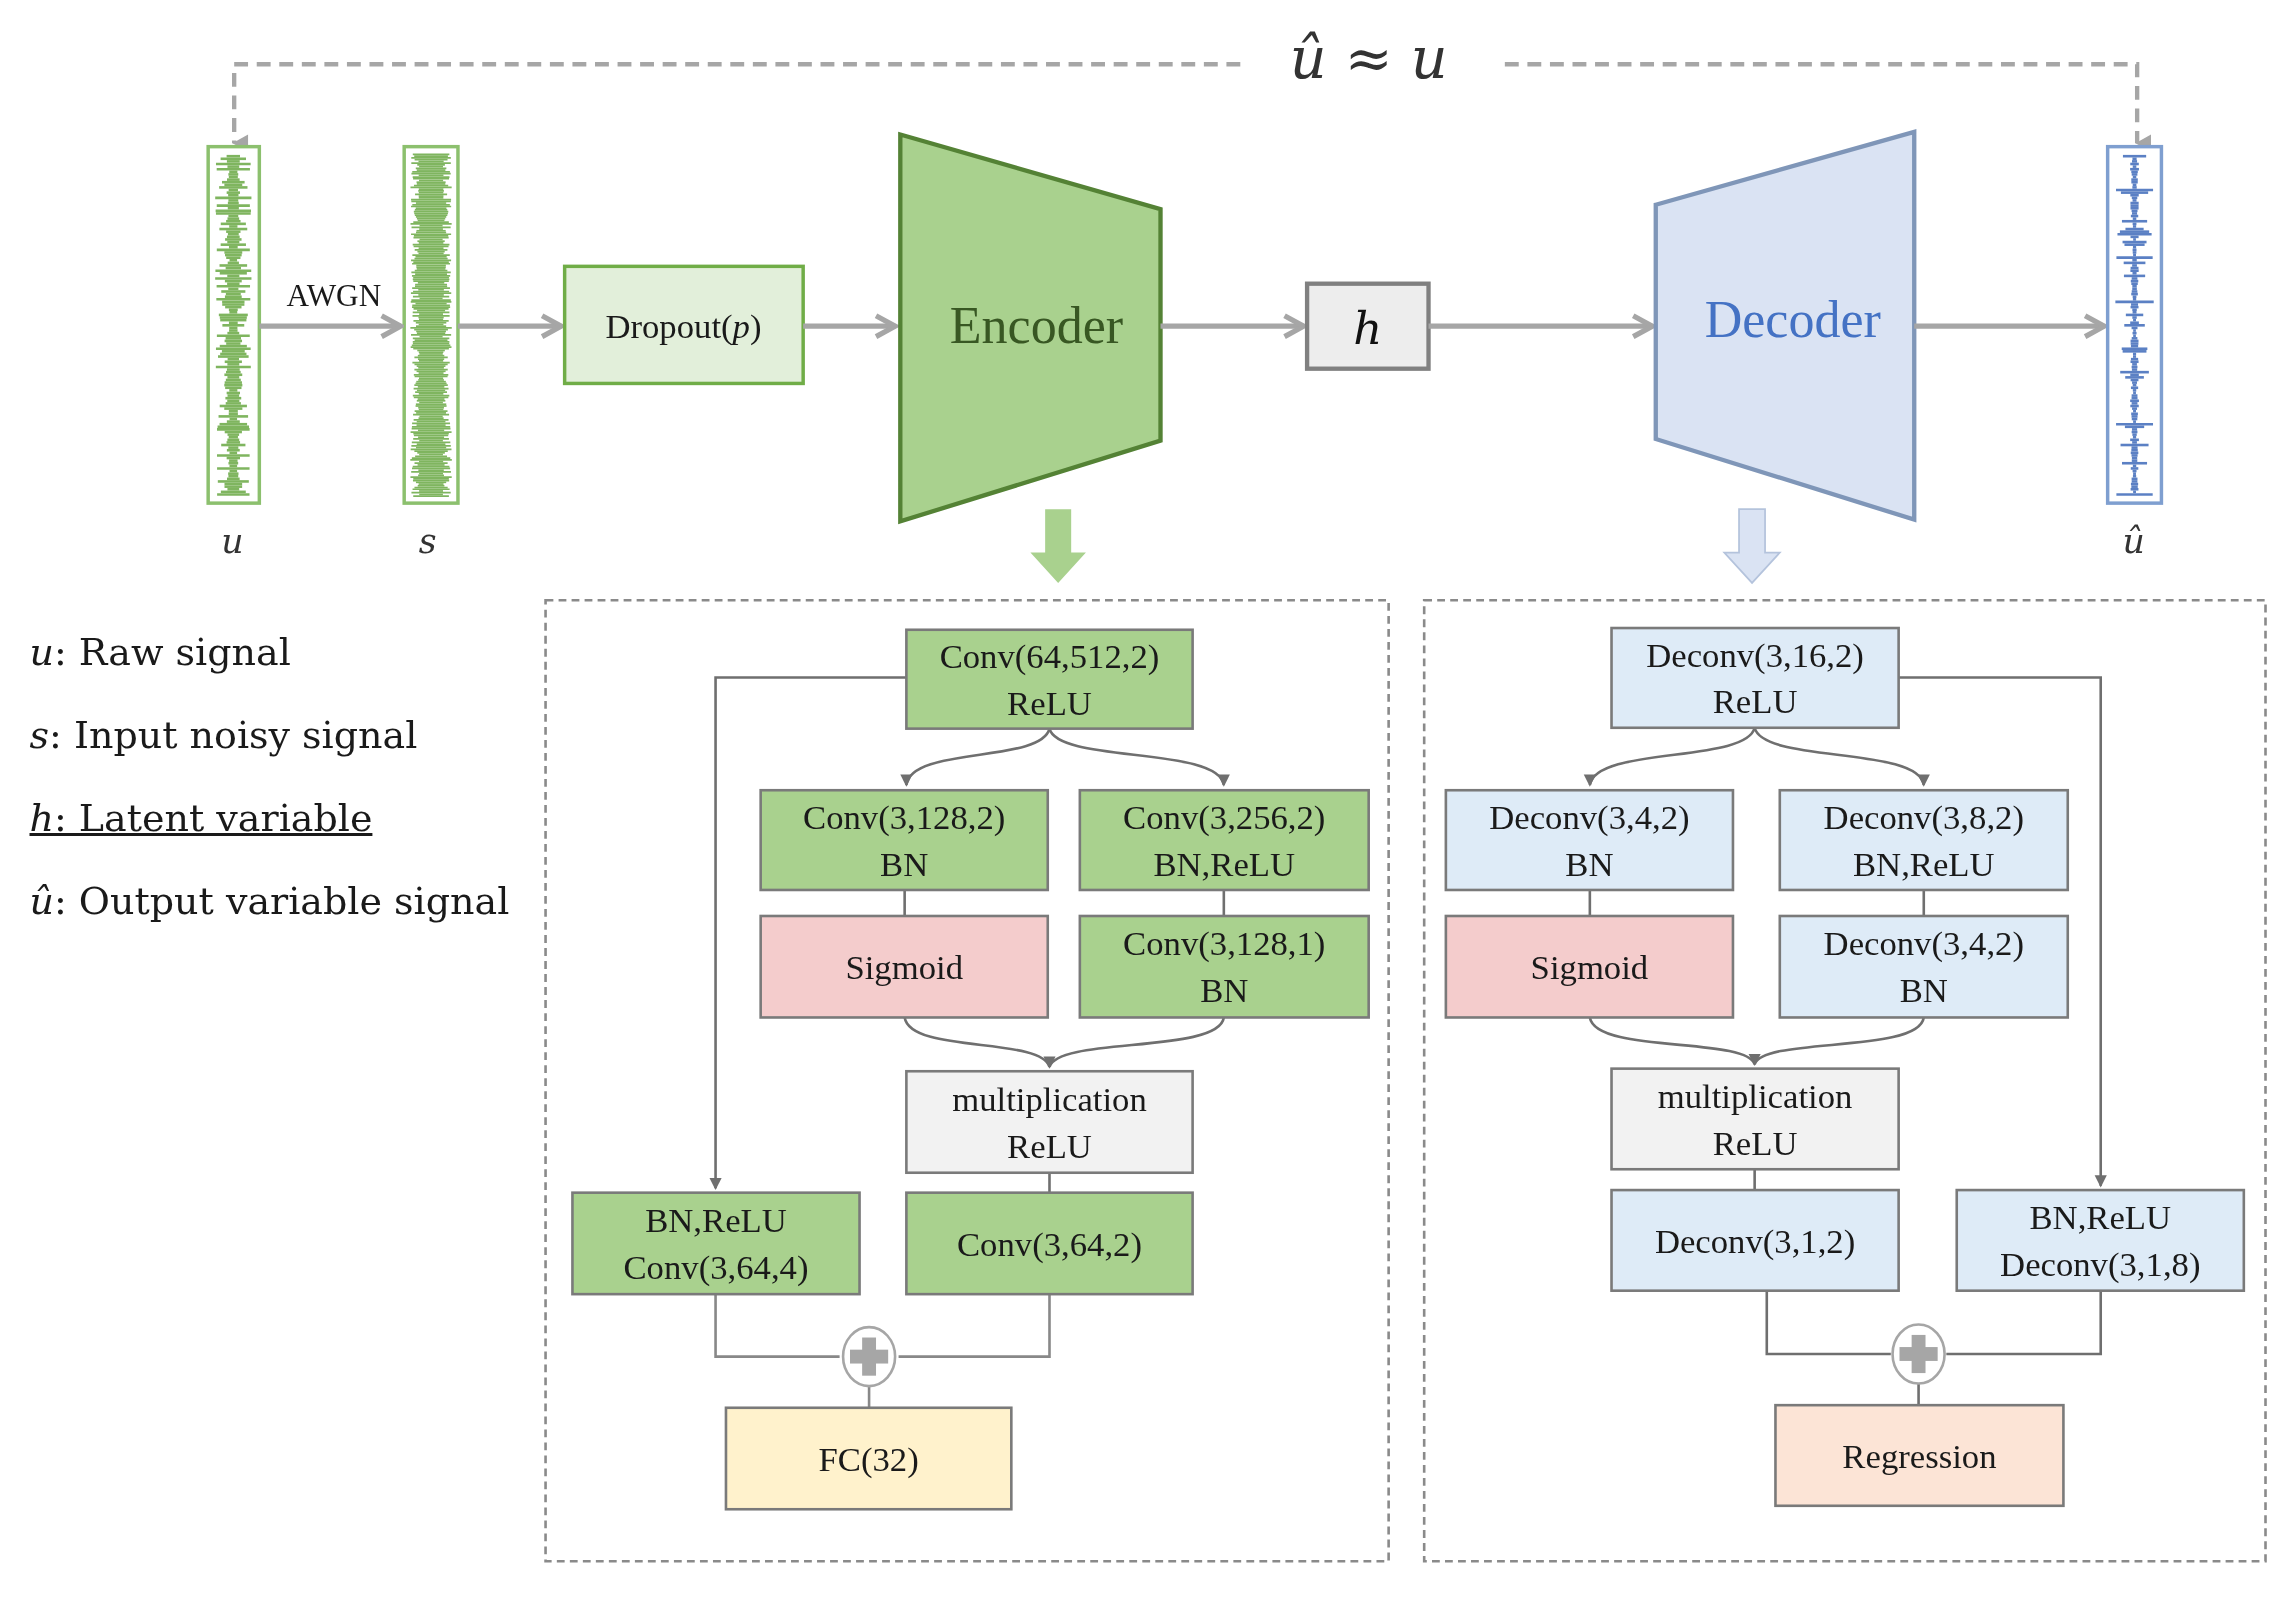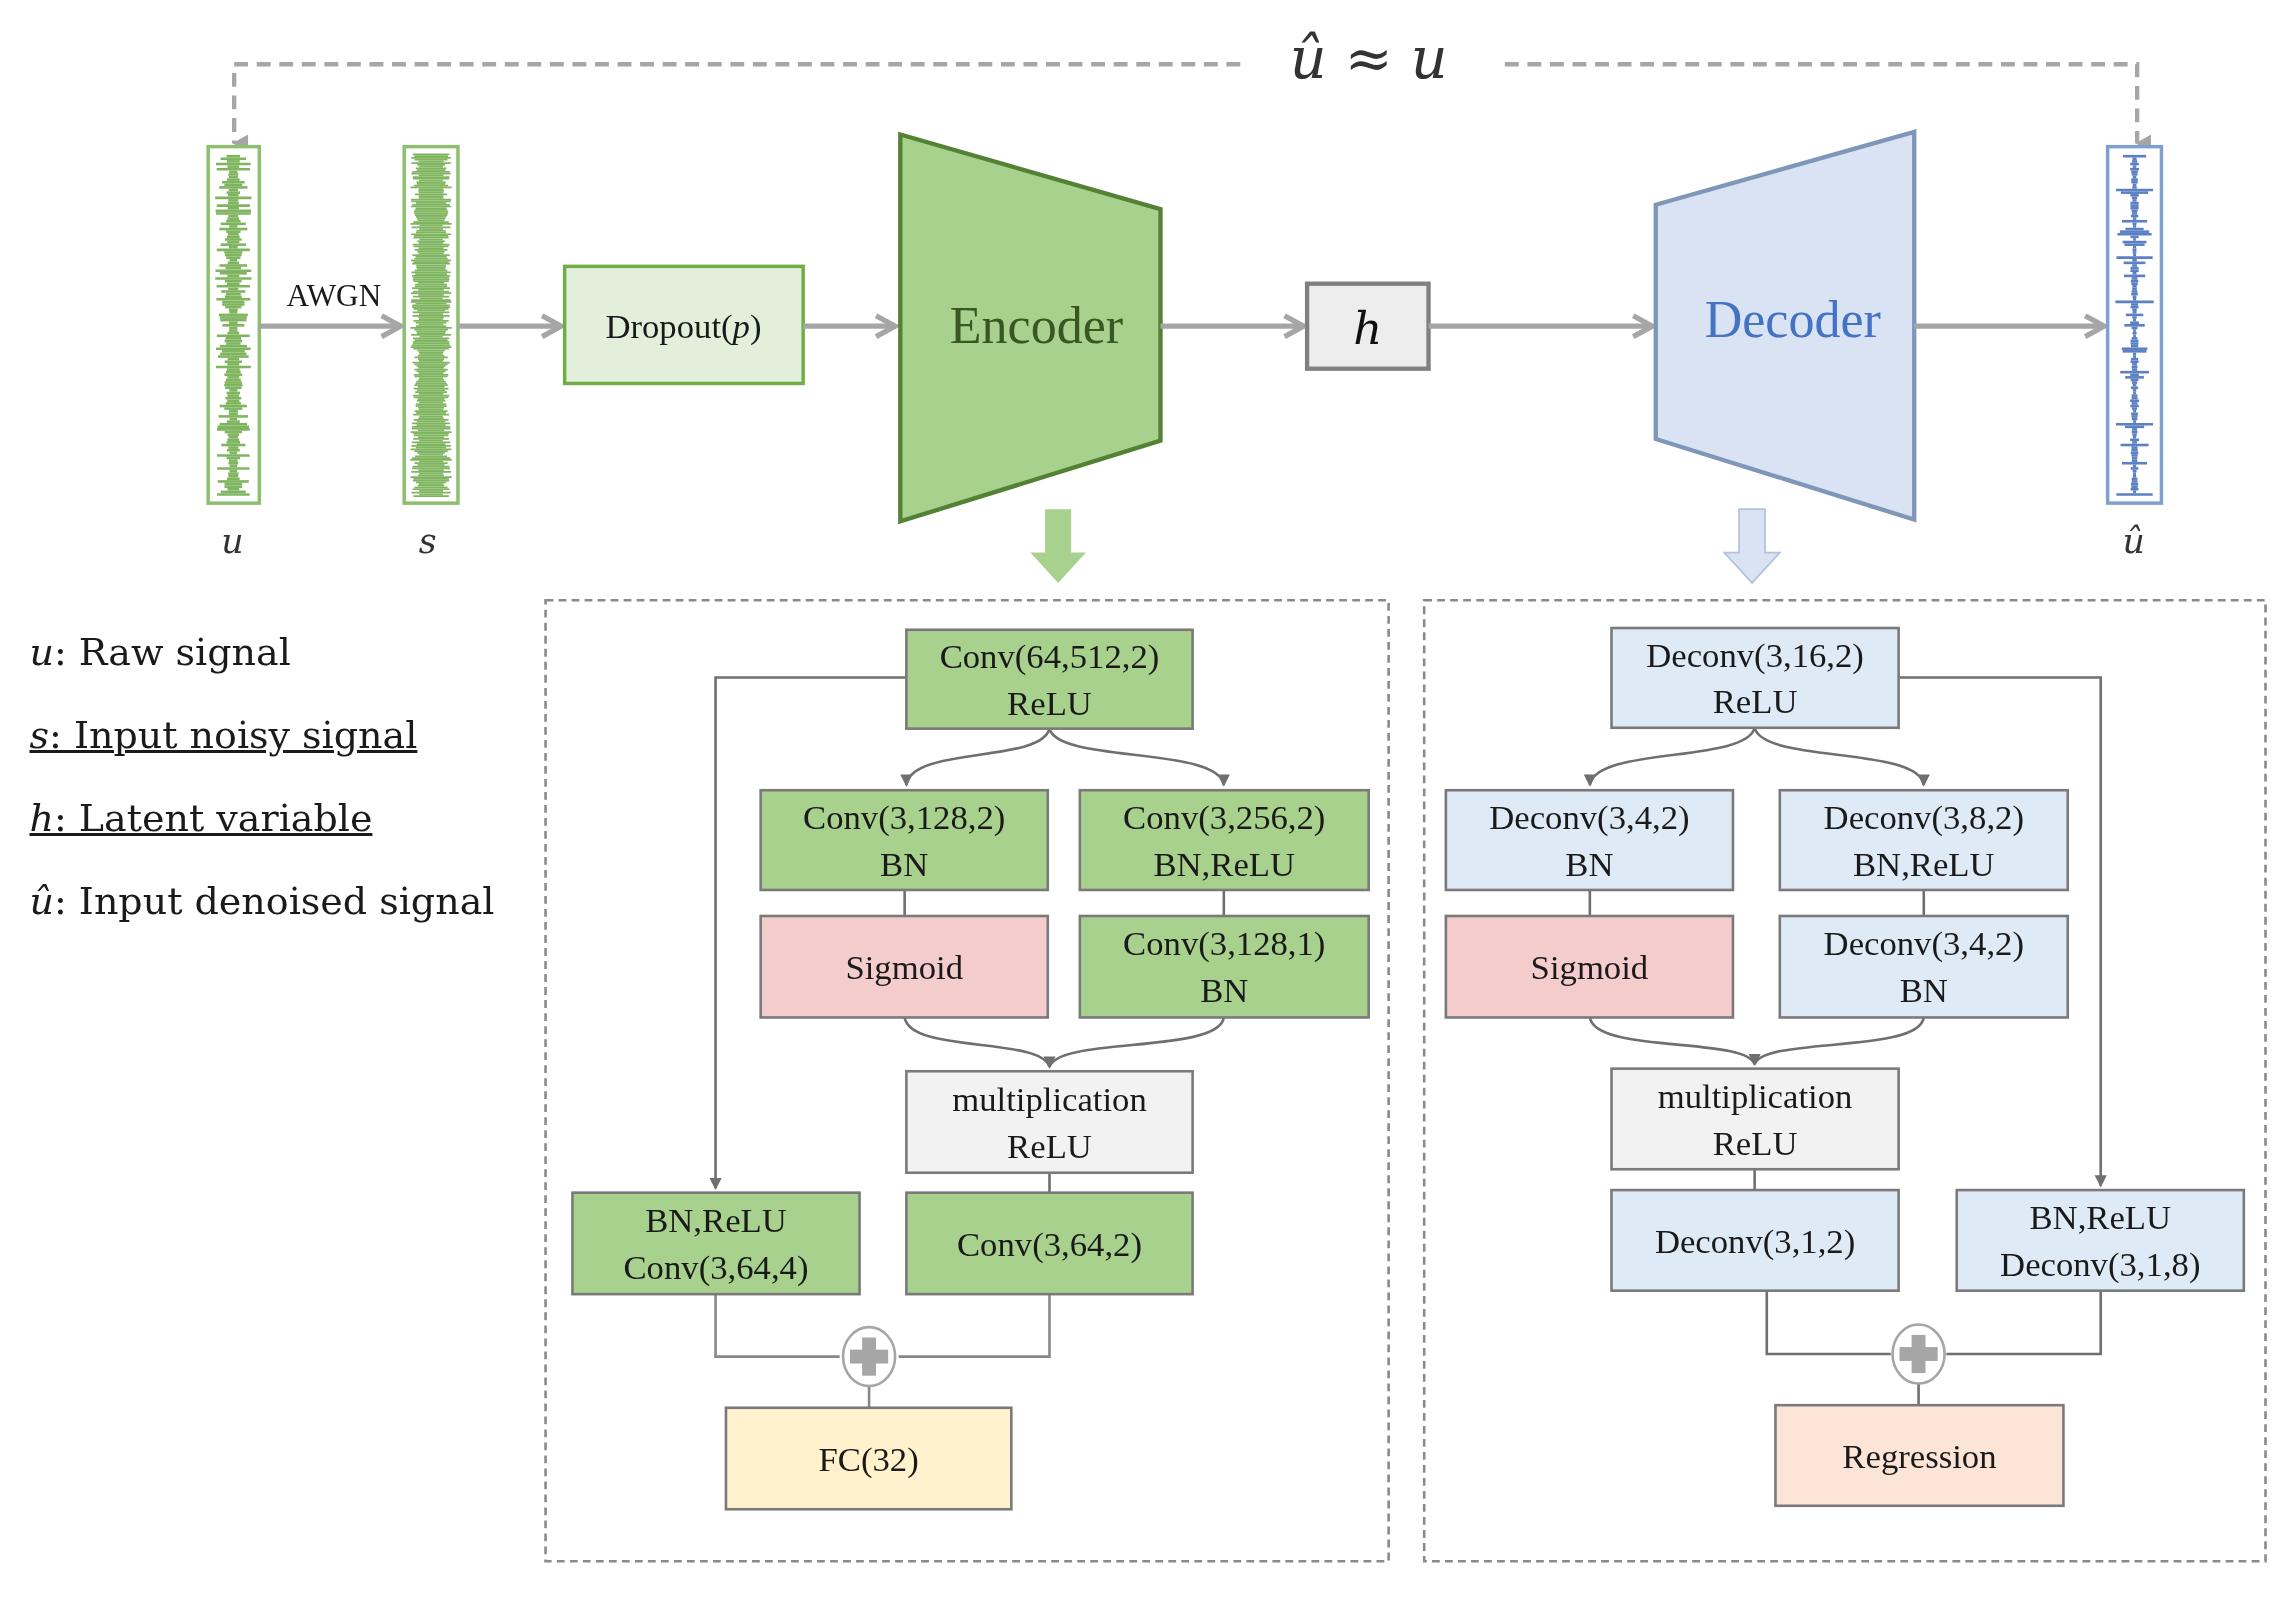--- a/index.html
+++ b/index.html
@@ -682,17 +682,17 @@
     <g>
       <ellipse cx="2212" cy="1561" rx="30" ry="34" fill="#fff" stroke="#a6a6a6" stroke-width="3"></ellipse>
       <rect x="2204" y="1539" width="16" height="44" fill="#a6a6a6"></rect>
       <rect x="2190" y="1553" width="44" height="16" fill="#a6a6a6"></rect>
     </g>
   </g>
 </svg>
 
 <div>
   <div class="legend" style="top:630px;"><span class="sym">u</span><span>: Raw signal</span></div>
-  <div class="legend" style="top:713px;text-decoration:underline;"><span class="sym">s</span><span>: Input noisy signal</span></div>
+  <div class="legend" style="top:713px;"><span class="sym">s</span><span>: Input noisy signal</span></div>
   <div class="legend" style="top:796px;text-decoration:underline;"><span class="sym">h</span><span>: Latent variable</span></div>
-  <div class="legend" style="top:879px;"><span class="sym">û</span><span>: Input denoised signal</span></div>
+  <div class="legend" style="top:879px;"><span class="sym">û</span><span>: Output variable signal</span></div>
 </div>
 
 
 </body></html>

